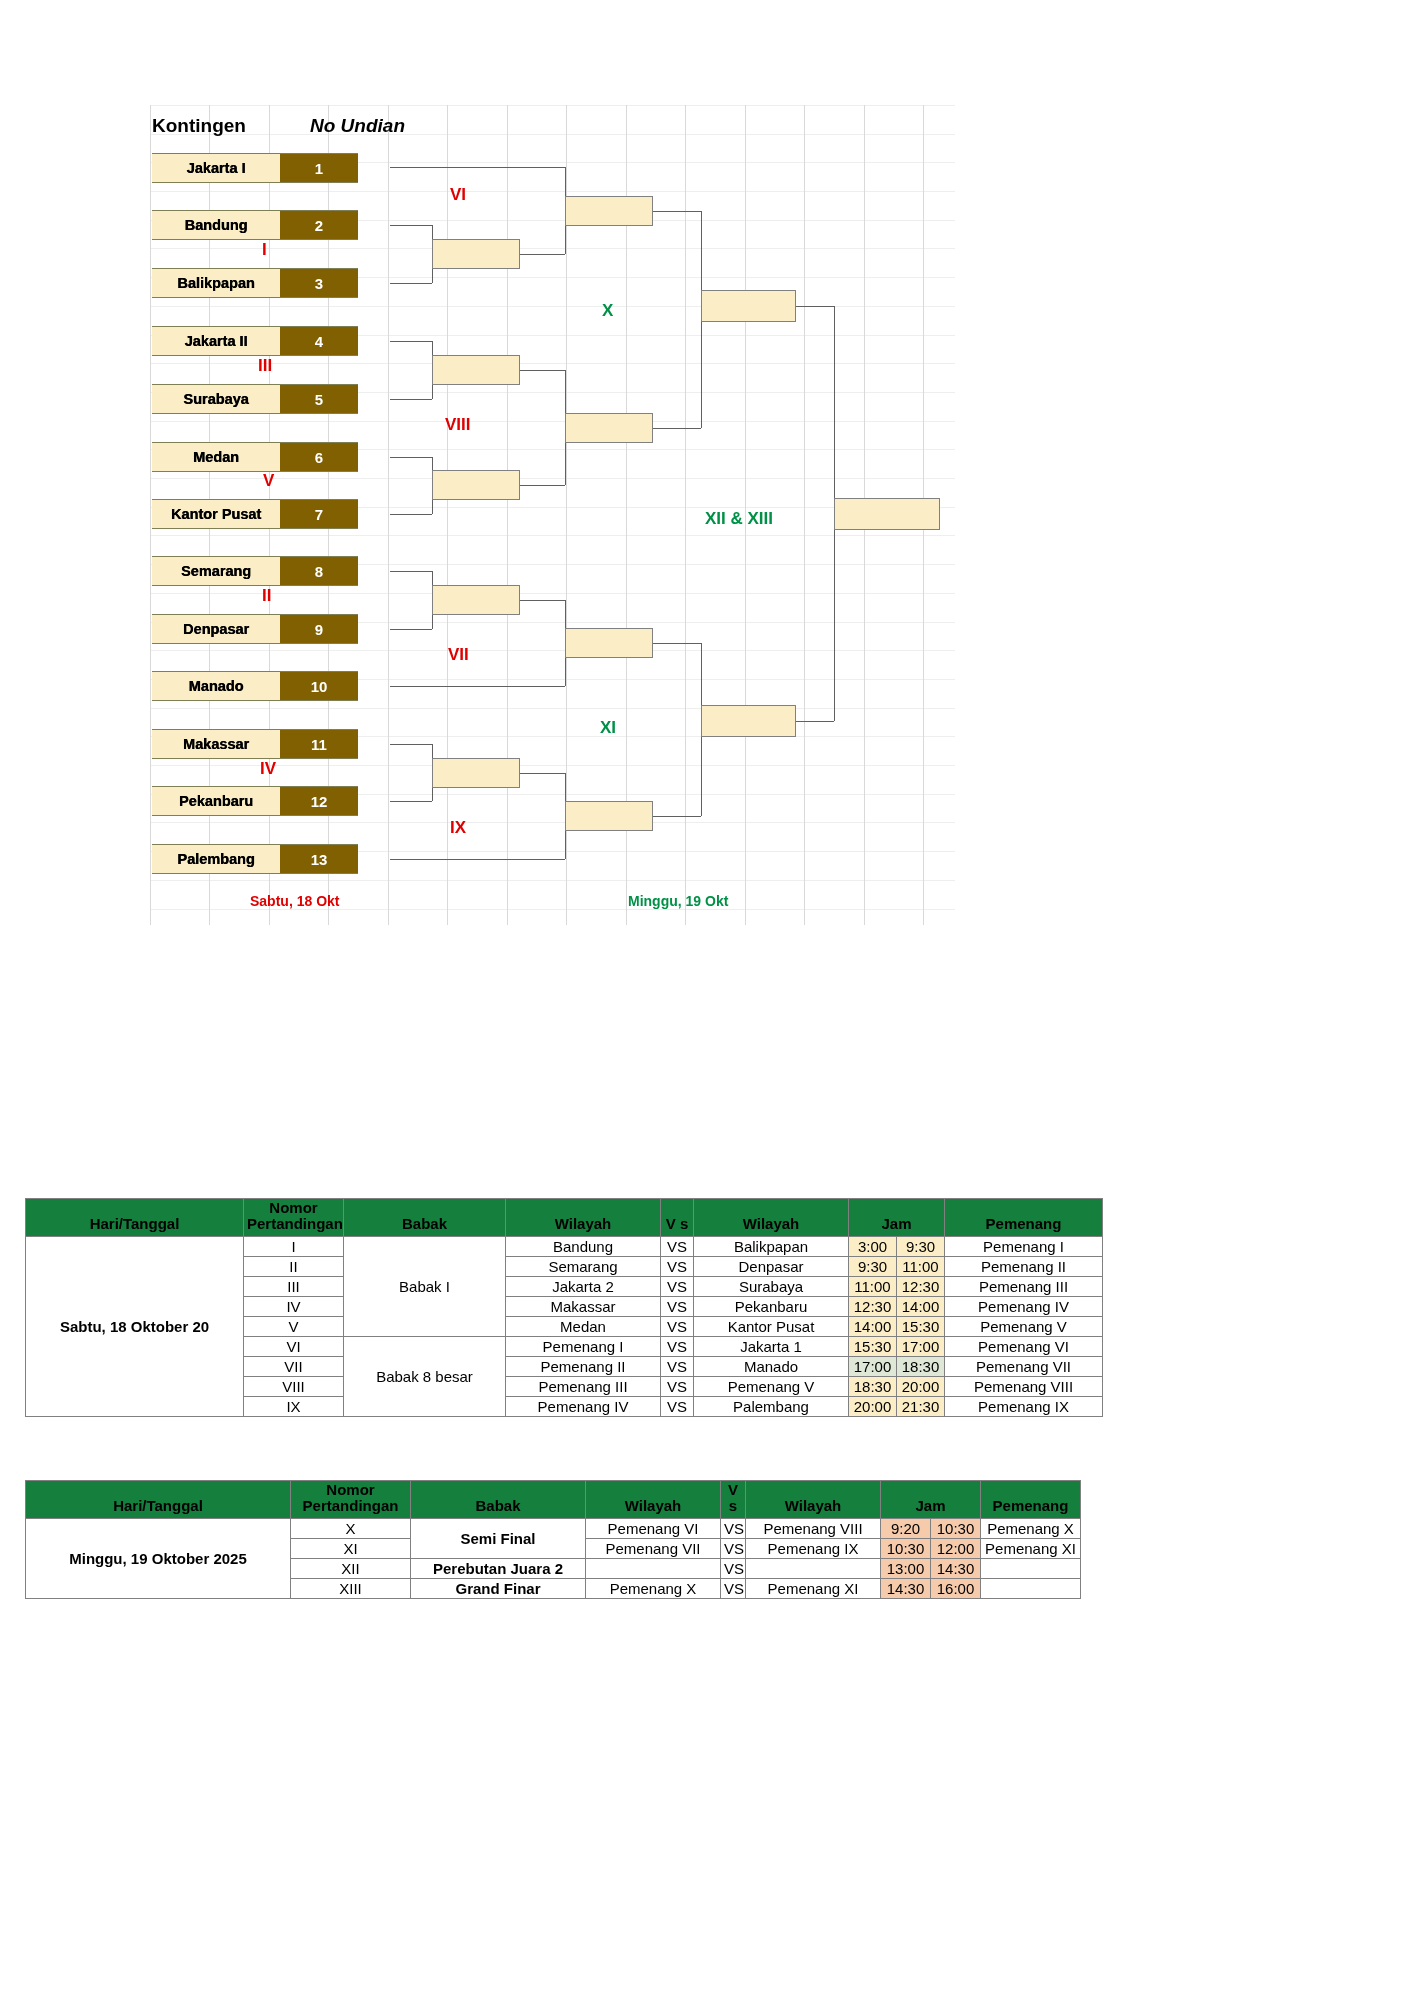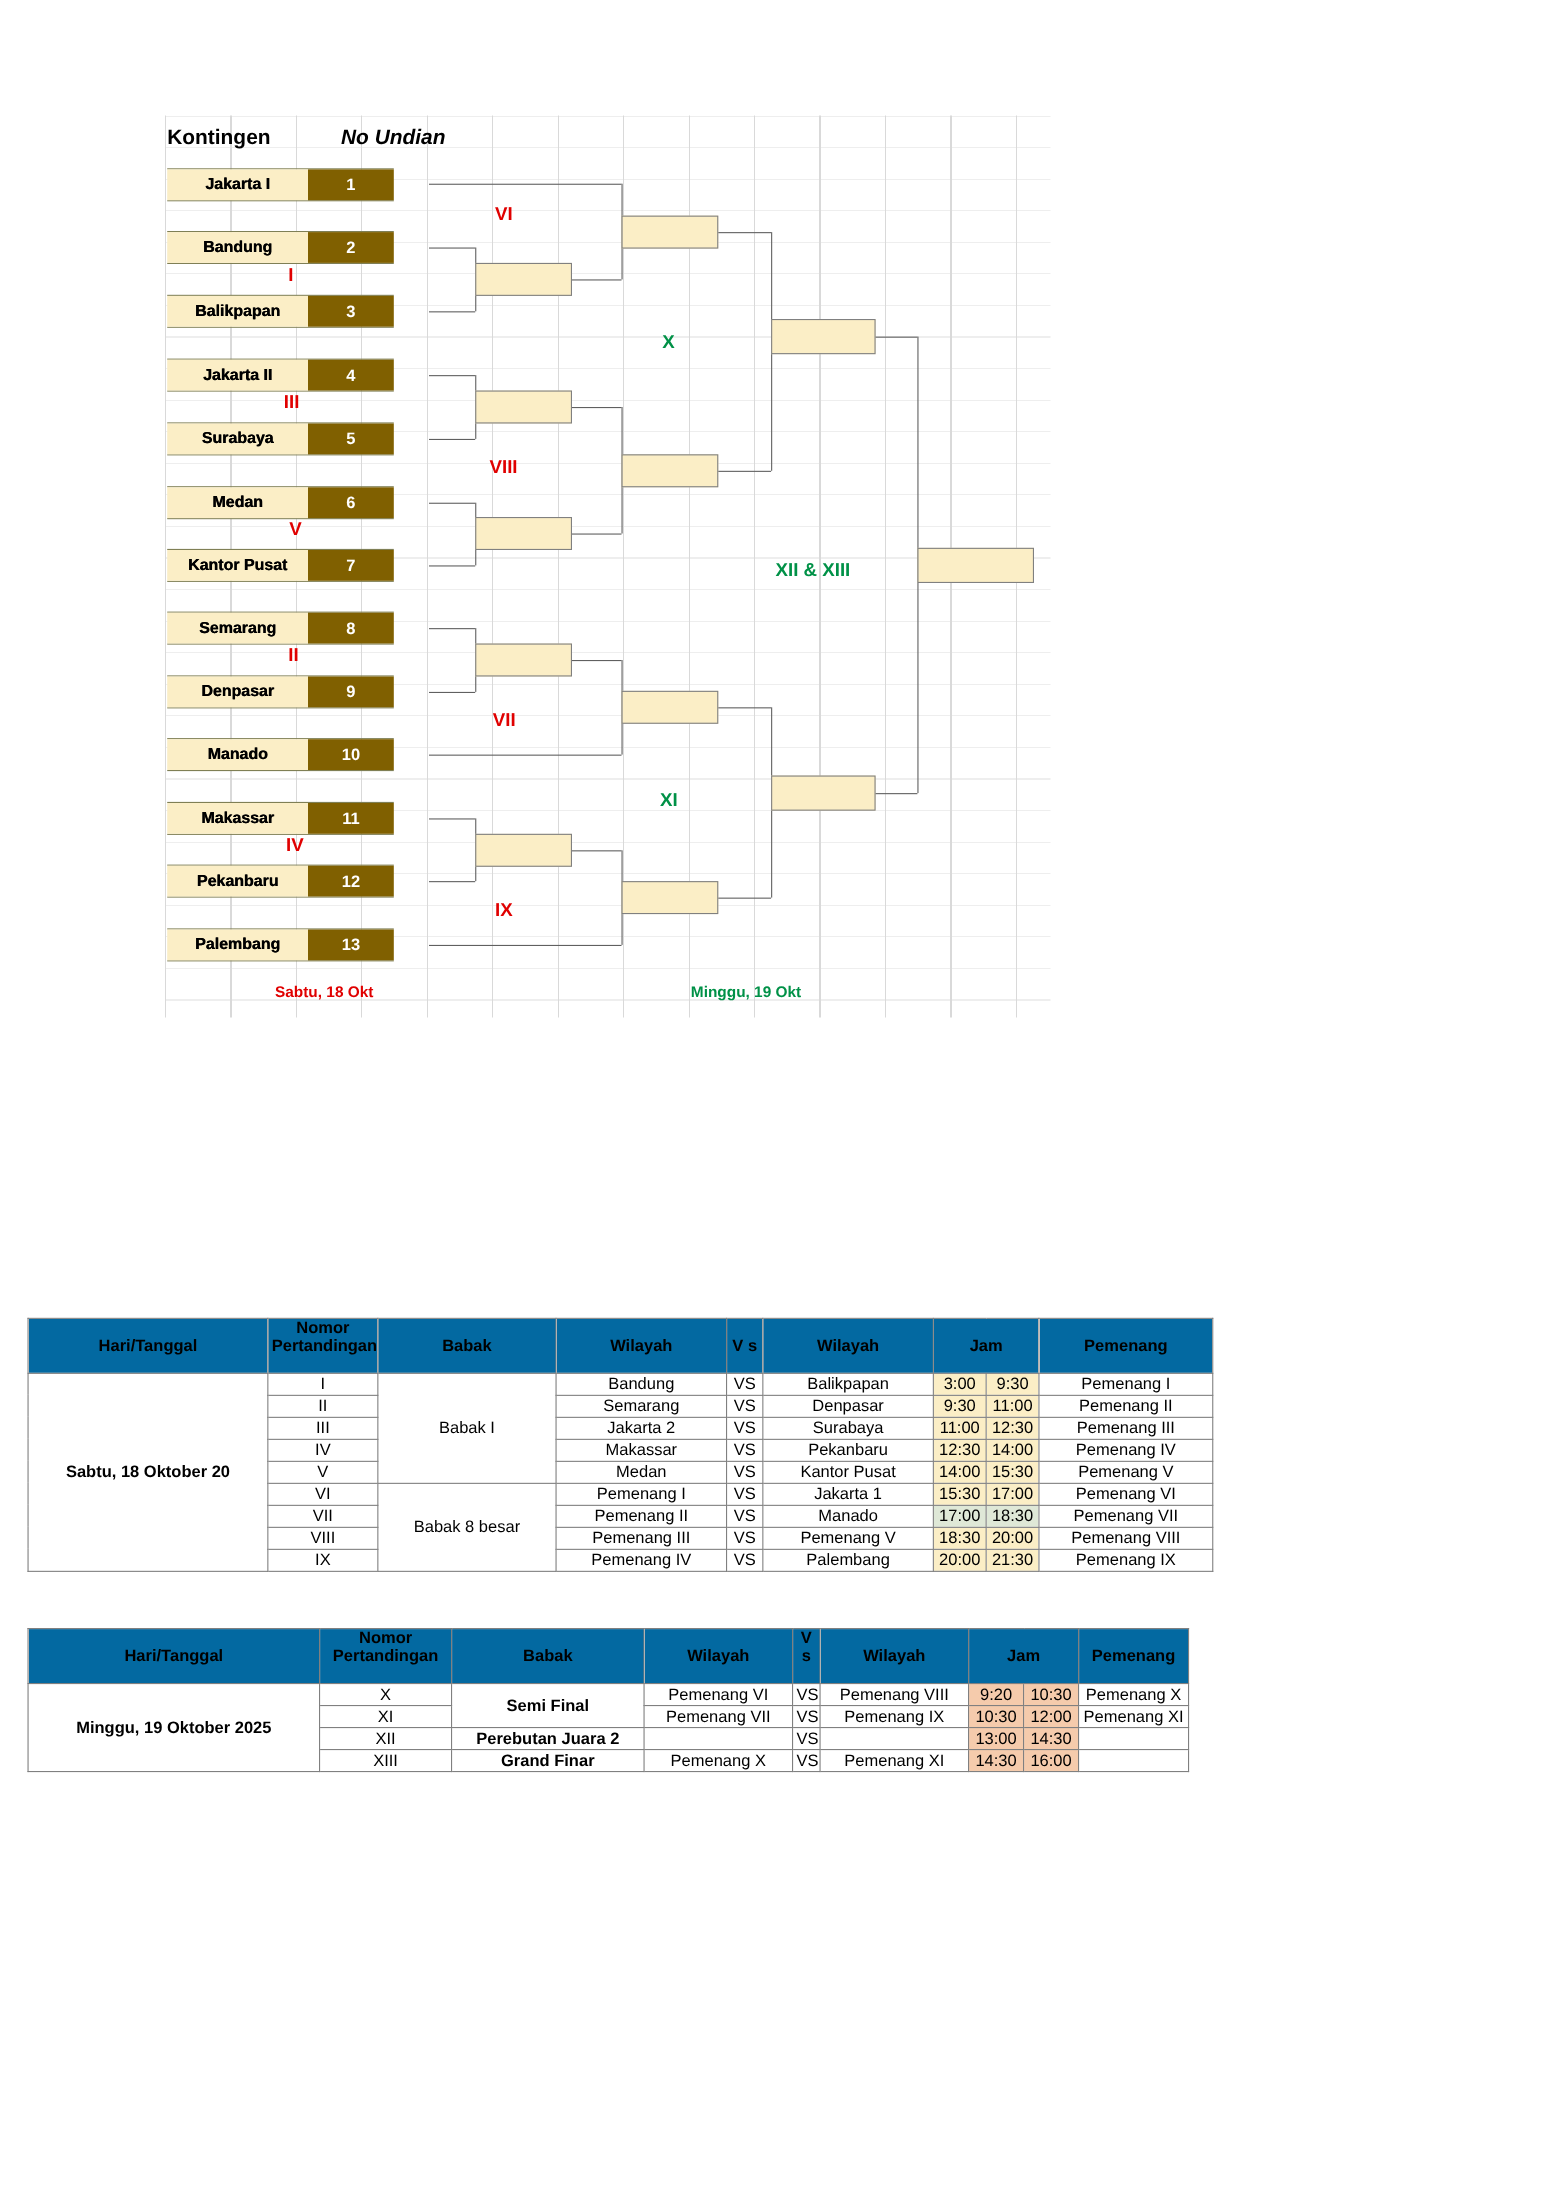--- a/index.html
+++ b/index.html
@@ -88,26 +88,26 @@
     border:1px solid #808080;
     padding:1px 3px;
     font-size:15px;
     color:#000;
     text-align:center;
     overflow:hidden;
     white-space:nowrap;
     vertical-align:middle;
   }
   .tbl th {
-    background:#0369a1;
+    background:#15803d;
     font-weight:bold;
     white-space:normal;
     line-height:1.05;
     vertical-align:bottom;
-    padding-bottom:16px;
+    padding-bottom:4px;
   }
   .rnum-red   { color:#e00000; }
   .rnum-green { color:#009147; font-size:16px; }
   .daycell-red   { color:#e00000; font-weight:bold; font-size:21px; }
   .daycell-green { color:#009147; font-weight:bold; font-size:21px; }
   .babak { font-size:16px; }
   .babak-b { font-weight:bold; font-size:16px; }
   .jam { background:#fbeec6; font-size:15px; }
   .jam-sun { background:#f5cbac; font-size:15px; }
   .jam-hl { background:#dfe8d7; }

